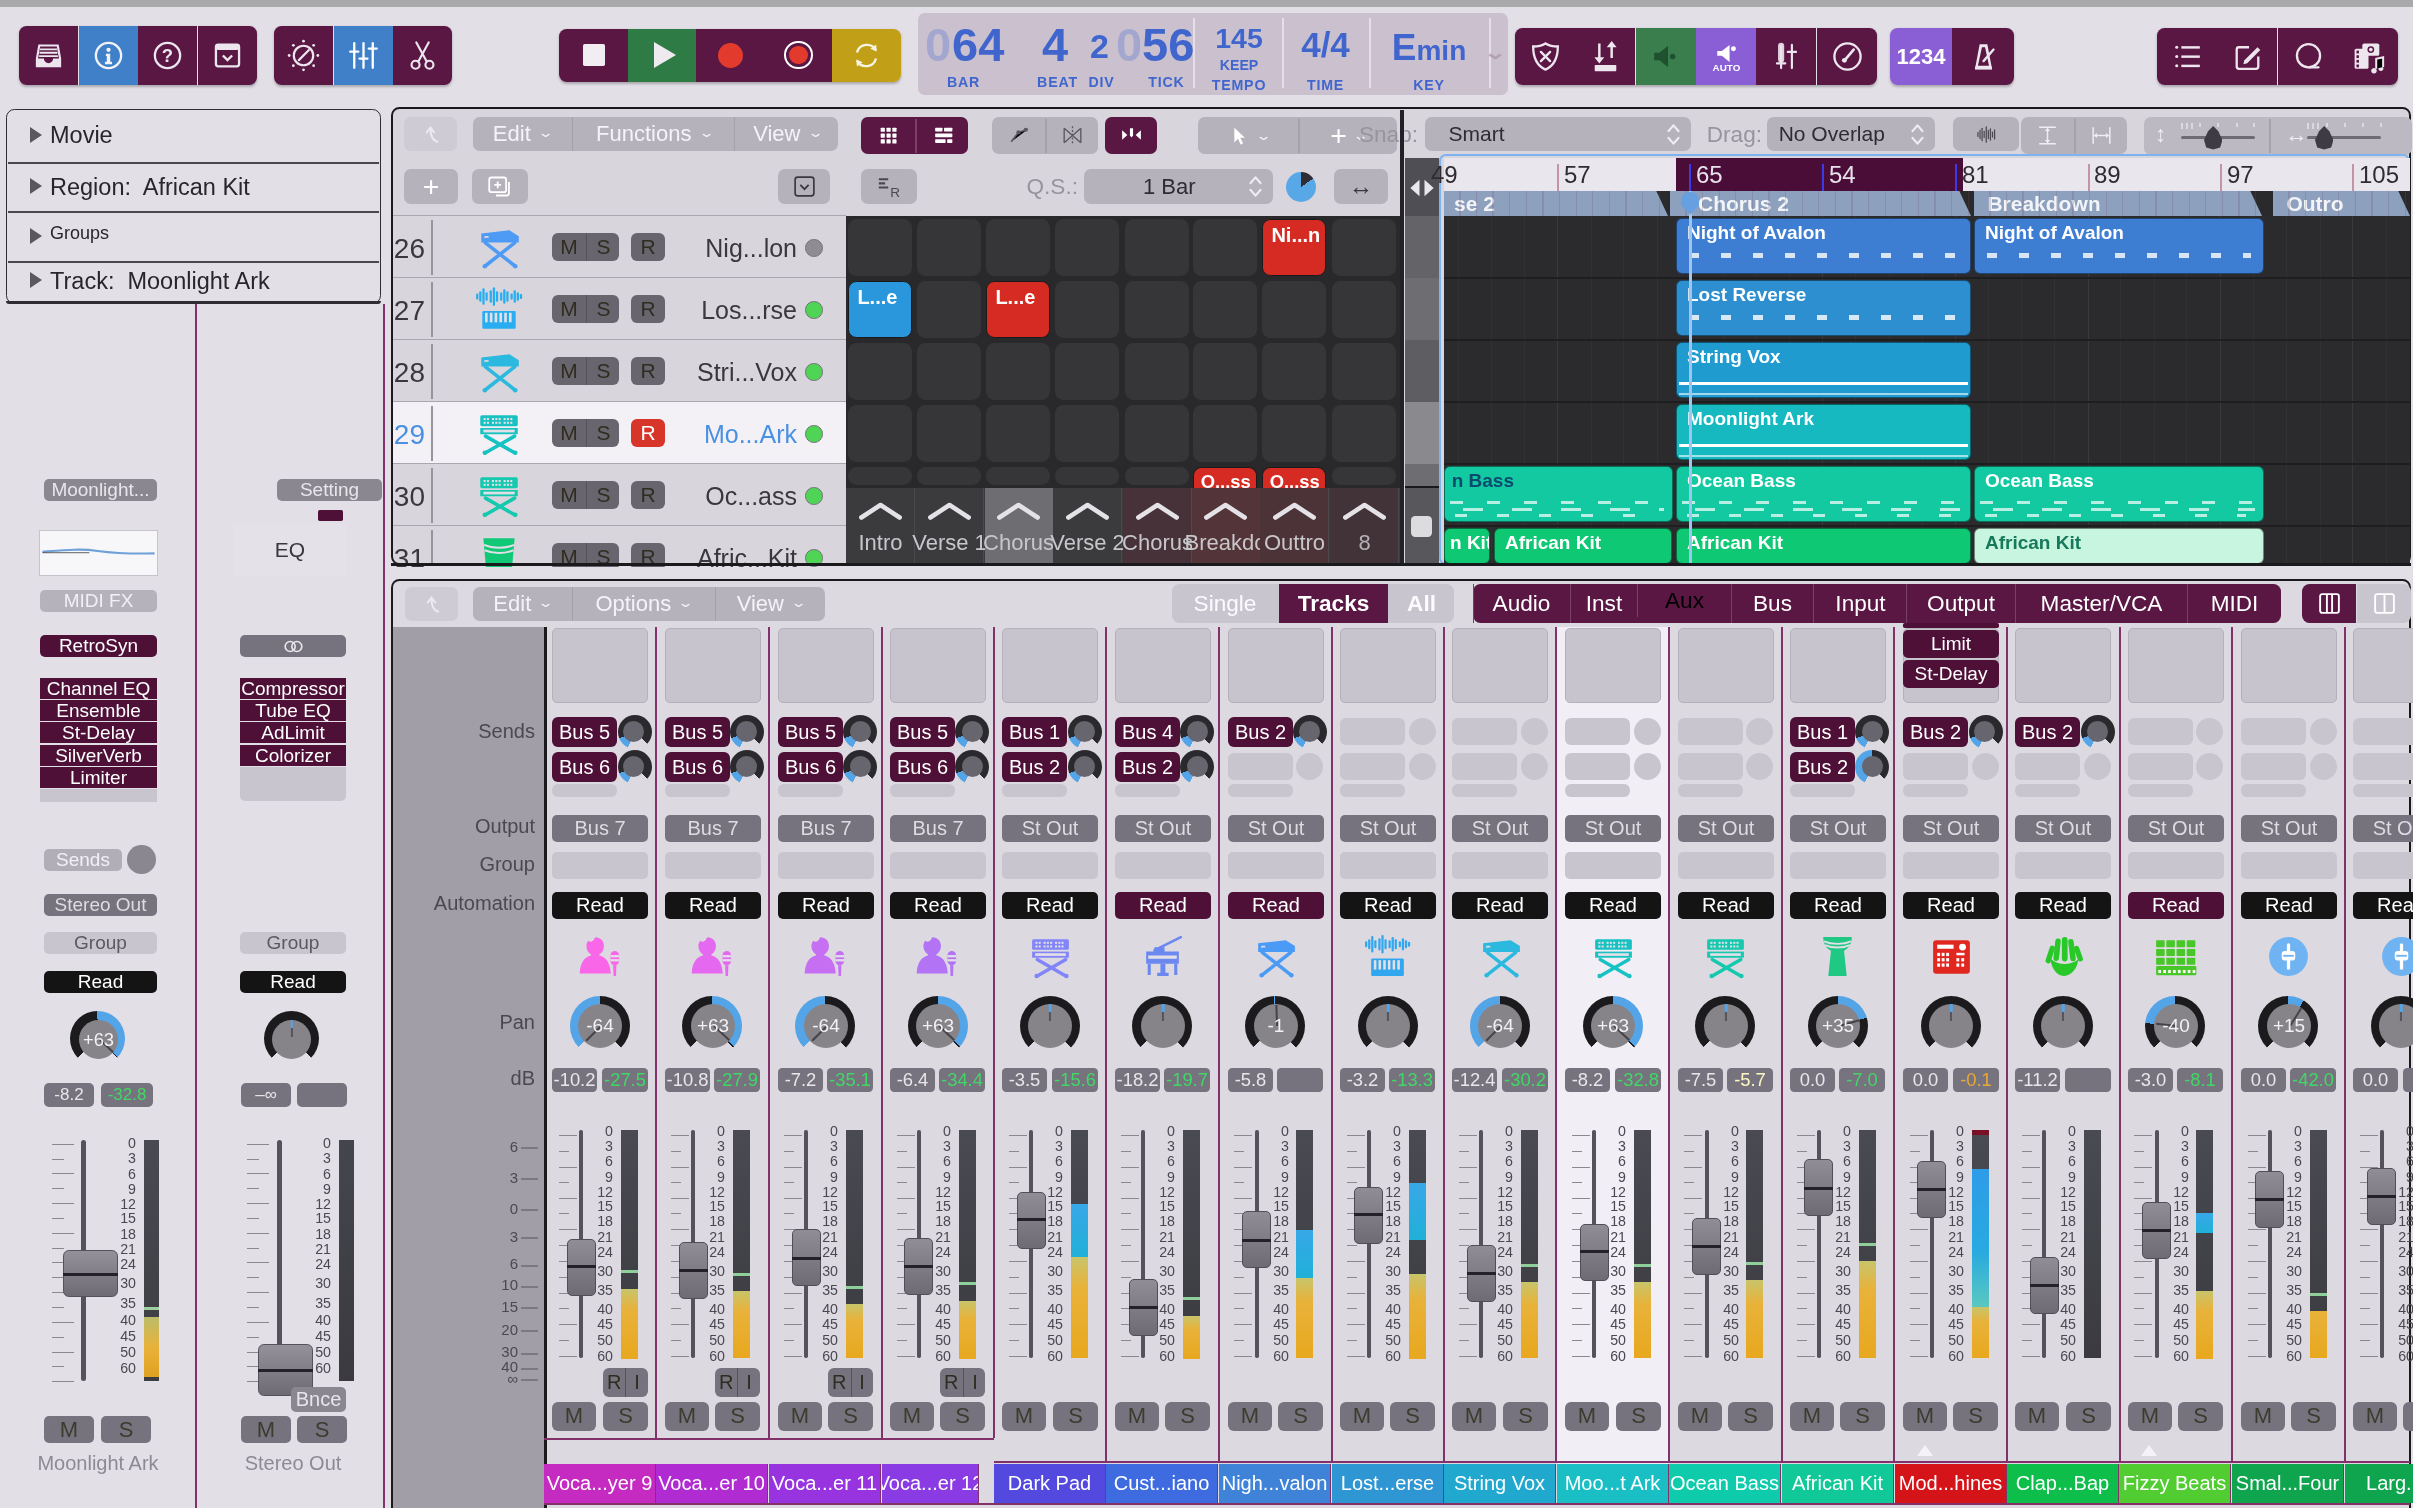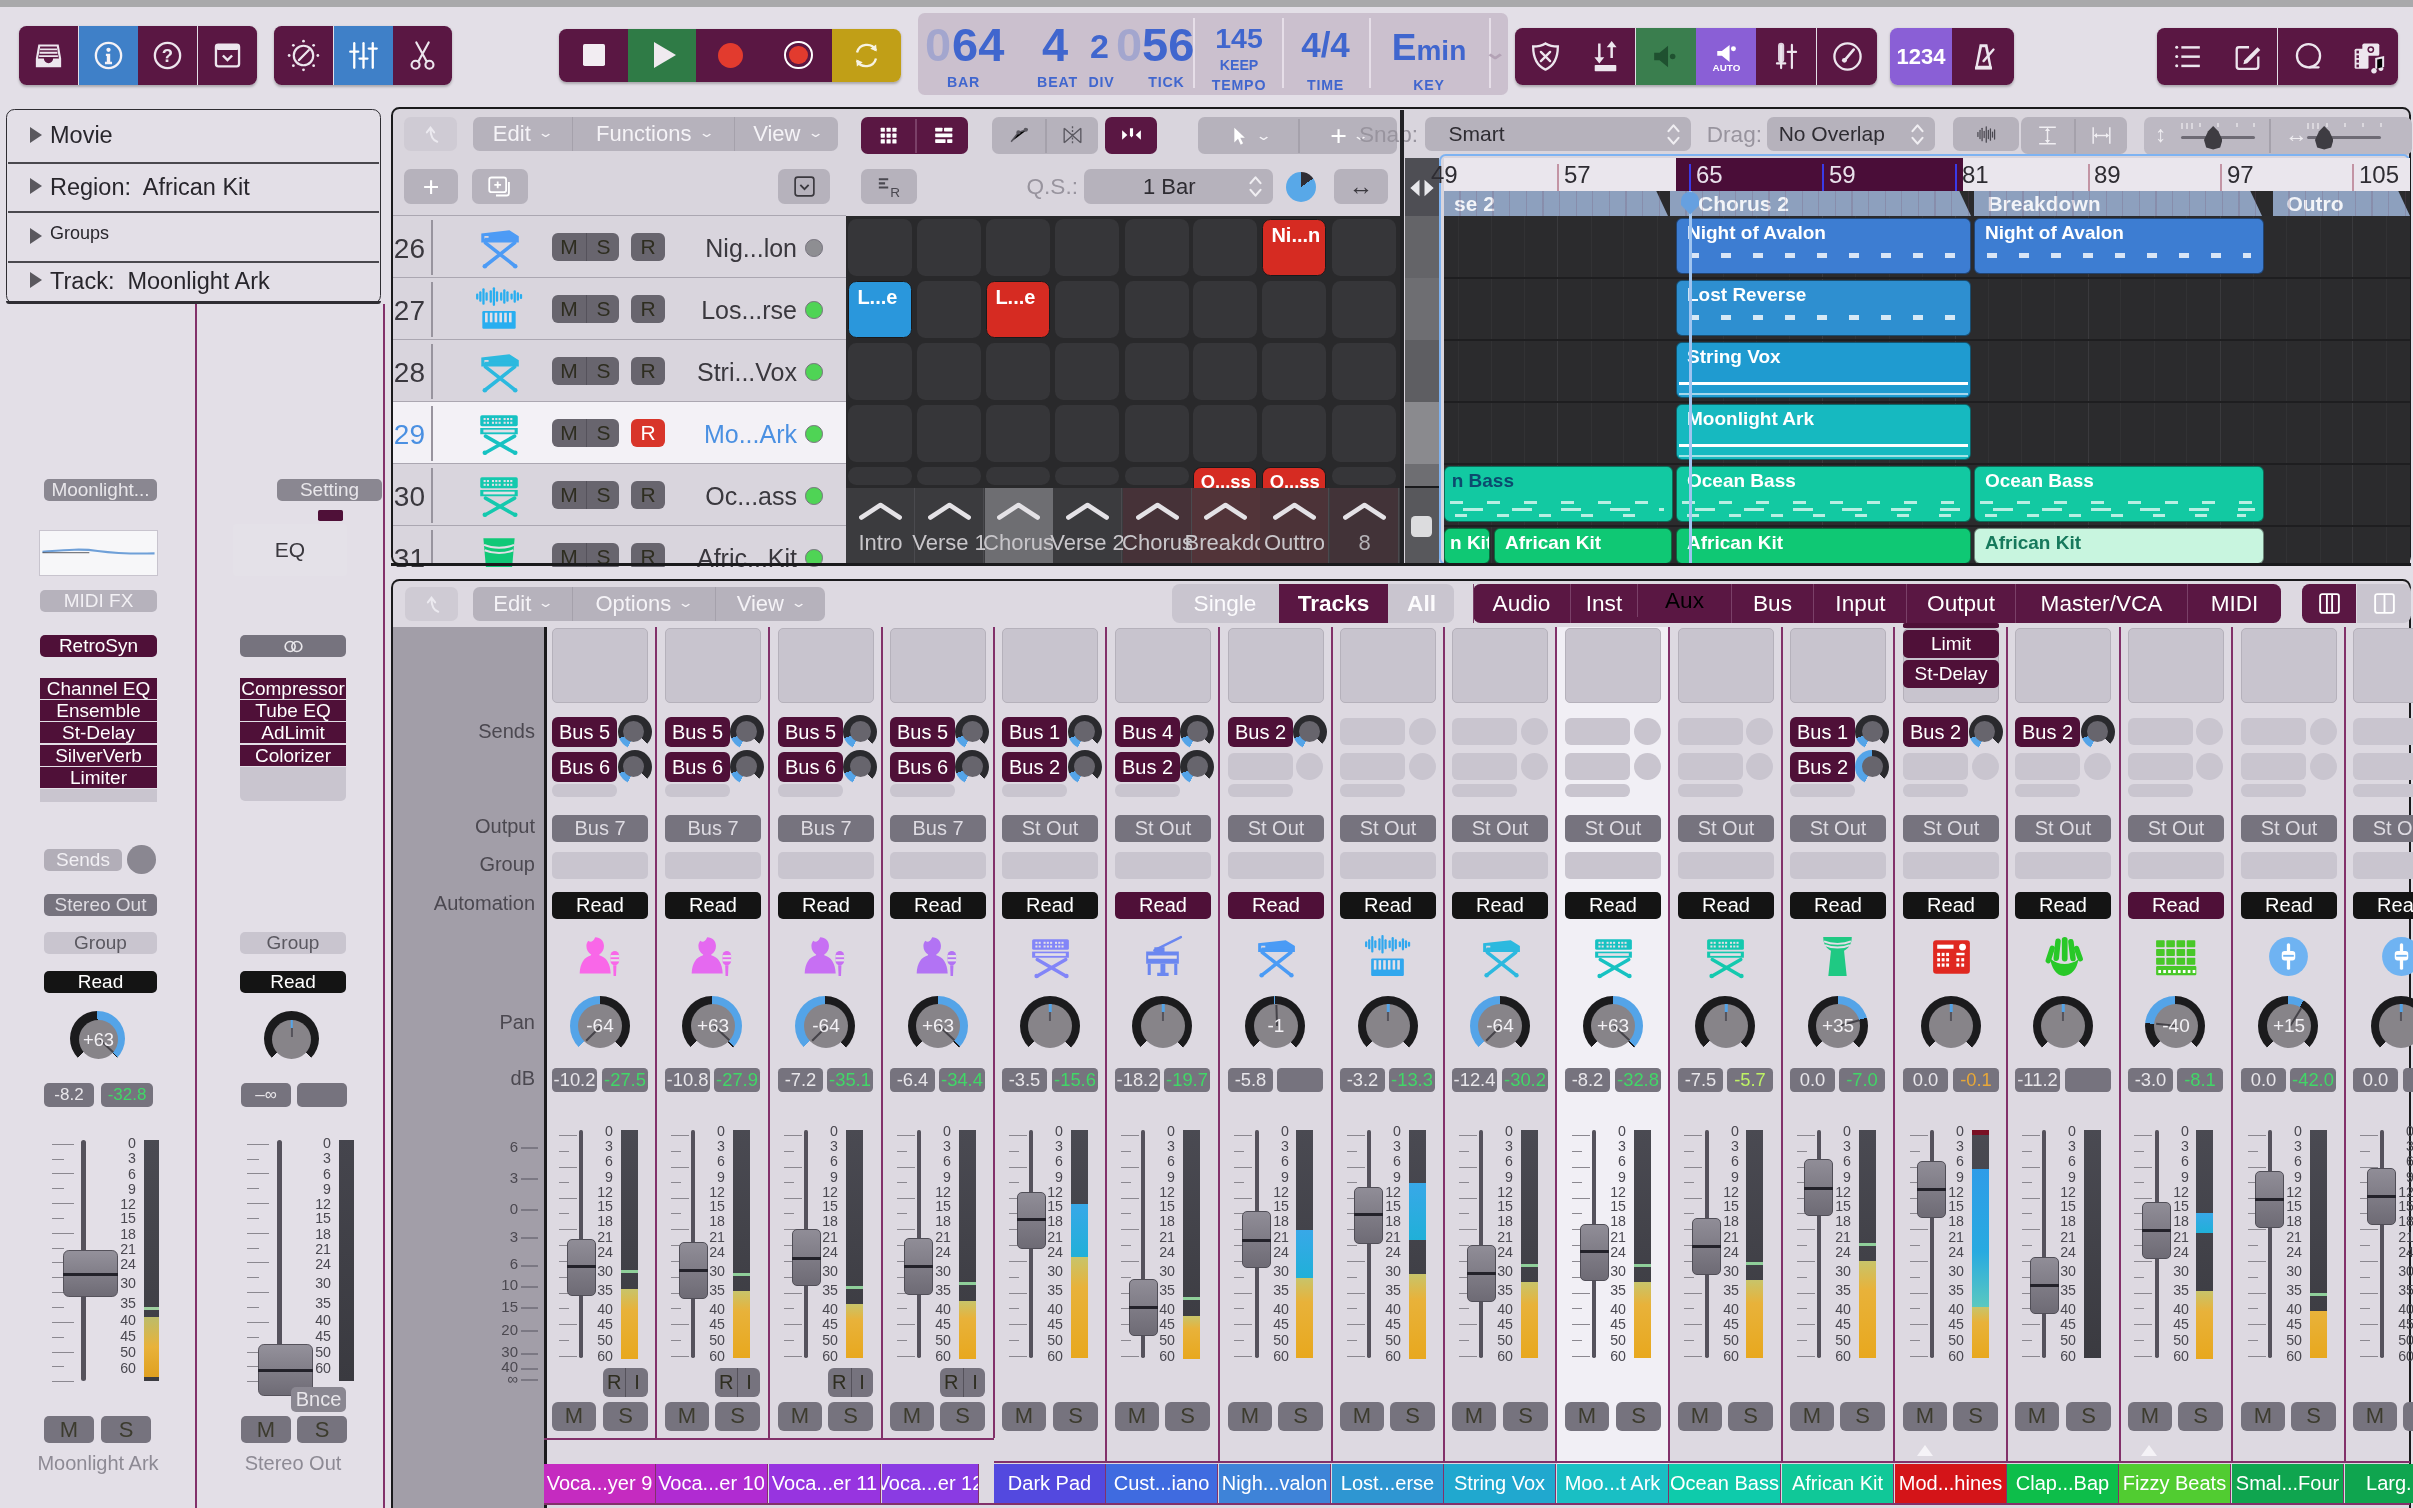--- a/index.html
+++ b/index.html
@@ -812,21 +812,21 @@
 <div class="b" style="left:1322px;top:530px;width:85px;text-align:center;color:#B4B2B6;font-size:22px;overflow:hidden;white-space:nowrap">8</div>
 <div class="b" style="left:1439px;top:154px;width:971px;height:411px;border:2.5px solid #7EB3F2;border-radius:6.7px"></div>
 <div class="b" style="left:1444px;top:158px;width:966px;height:34px;background:#EAE6ED"></div>
 <div class="b" style="left:1676px;top:158px;width:287px;height:34px;background:#4A0D38"></div>
 <div class="b" style="left:1431px;top:161px;width:67px;color:#2E2C32;font-size:24px">49</div>
 <div class="b" style="left:1557px;top:164px;width:1.7px;height:27px;background:#C394A4"></div>
 <div class="b" style="left:1564px;top:161px;width:67px;color:#2E2C32;font-size:24px">57</div>
 <div class="b" style="left:1689px;top:164px;width:1.7px;height:27px;background:#3A3AE8"></div>
 <div class="b" style="left:1696px;top:161px;width:67px;color:#E8E0EA;font-size:24px">65</div>
 <div class="b" style="left:1822px;top:164px;width:1.7px;height:27px;background:#3A3AE8"></div>
-<div class="b" style="left:1829px;top:161px;width:67px;color:#E8E0EA;font-size:24px">59</div>
+<div class="b" style="left:1829px;top:161px;width:67px;color:#E8E0EA;font-size:24px">54</div>
 <div class="b" style="left:1955px;top:164px;width:1.7px;height:27px;background:#3A3AE8"></div>
 <div class="b" style="left:1962px;top:161px;width:67px;color:#2E2C32;font-size:24px">81</div>
 <div class="b" style="left:2088px;top:164px;width:1.7px;height:27px;background:#C394A4"></div>
 <div class="b" style="left:2094px;top:161px;width:67px;color:#2E2C32;font-size:24px">89</div>
 <div class="b" style="left:2220px;top:164px;width:1.7px;height:27px;background:#C394A4"></div>
 <div class="b" style="left:2227px;top:161px;width:67px;color:#2E2C32;font-size:24px">97</div>
 <div class="b" style="left:2352px;top:164px;width:1.7px;height:27px;background:#C394A4"></div>
 <div class="b" style="left:2359px;top:161px;width:67px;color:#2E2C32;font-size:24px">105</div>
 <div class="b" style="left:1444px;top:191px;width:966px;height:25px;background:#2A2A2C"></div>
 <div class="b" style="left:1444px;top:191px;width:224px;height:25px;background:#8DA0BE;clip-path:polygon(0 0,calc(100% - 11.7px) 0,100% 100%,0 100%);">
@@ -1767,21 +1767,21 @@
       <circle cx="5.2" cy="21.5" r="1.1" fill="#14C9AE"></circle>
       <circle cx="19.8" cy="21.5" r="1.1" fill="#14C9AE"></circle>
     </svg></div>
 <div class="b" style="left:1695px;top:996px;width:60px;height:60px;border-radius:50%;background:conic-gradient(from -135deg, transparent 0deg 135deg, #54A4E8 135deg 135.0deg, transparent 135.0deg 360deg), conic-gradient(from -135deg, #1B1B1D 0deg 270deg, transparent 270deg 360deg)"></div>
 <div class="b fl" style="left:1704px;top:1004px;width:44px;height:44px;border-radius:50%;background:#878489;color:#F2F0F4;font-size:19px">
     <div style="position:absolute;left:50%;top:0;width:2.5px;height:7.5px;background:#54A4E8;transform:translateX(-50%)"></div>
     <div style="position:absolute;left:50%;top:8.4px;width:2.1px;height:8.4px;background:#55535B;transform:translateX(-50%)"></div>
     <span style="position:relative"></span>
   </div>
 <div class="b fl" style="left:1678px;top:1068px;width:45px;height:24px;background:#76737E;border-radius:4.2px;color:#E8E6EA;font-size:18.4px">-7.5</div>
-<div class="b fl" style="left:1727px;top:1068px;width:46px;height:24px;background:#76737E;border-radius:4.2px;color:#bef264;font-size:18.4px">-5.7</div>
+<div class="b fl" style="left:1727px;top:1068px;width:46px;height:24px;background:#76737E;border-radius:4.2px;color:#fef9c3;font-size:18.4px">-5.7</div>
 <div class="b" style="left:1684px;top:1135px;width:18.4px;height:1.3px;background:#8B8890"></div>
 <div class="b" style="left:1684px;top:1151px;width:10px;height:1.3px;background:#8B8890"></div>
 <div class="b" style="left:1684px;top:1167px;width:18.4px;height:1.3px;background:#8B8890"></div>
 <div class="b" style="left:1684px;top:1182px;width:10px;height:1.3px;background:#8B8890"></div>
 <div class="b" style="left:1684px;top:1198px;width:18.4px;height:1.3px;background:#8B8890"></div>
 <div class="b" style="left:1684px;top:1213px;width:10px;height:1.3px;background:#8B8890"></div>
 <div class="b" style="left:1684px;top:1229px;width:18.4px;height:1.3px;background:#8B8890"></div>
 <div class="b" style="left:1684px;top:1245px;width:10px;height:1.3px;background:#8B8890"></div>
 <div class="b" style="left:1684px;top:1261px;width:18.4px;height:1.3px;background:#8B8890"></div>
 <div class="b" style="left:1684px;top:1277px;width:10px;height:1.3px;background:#8B8890"></div>

